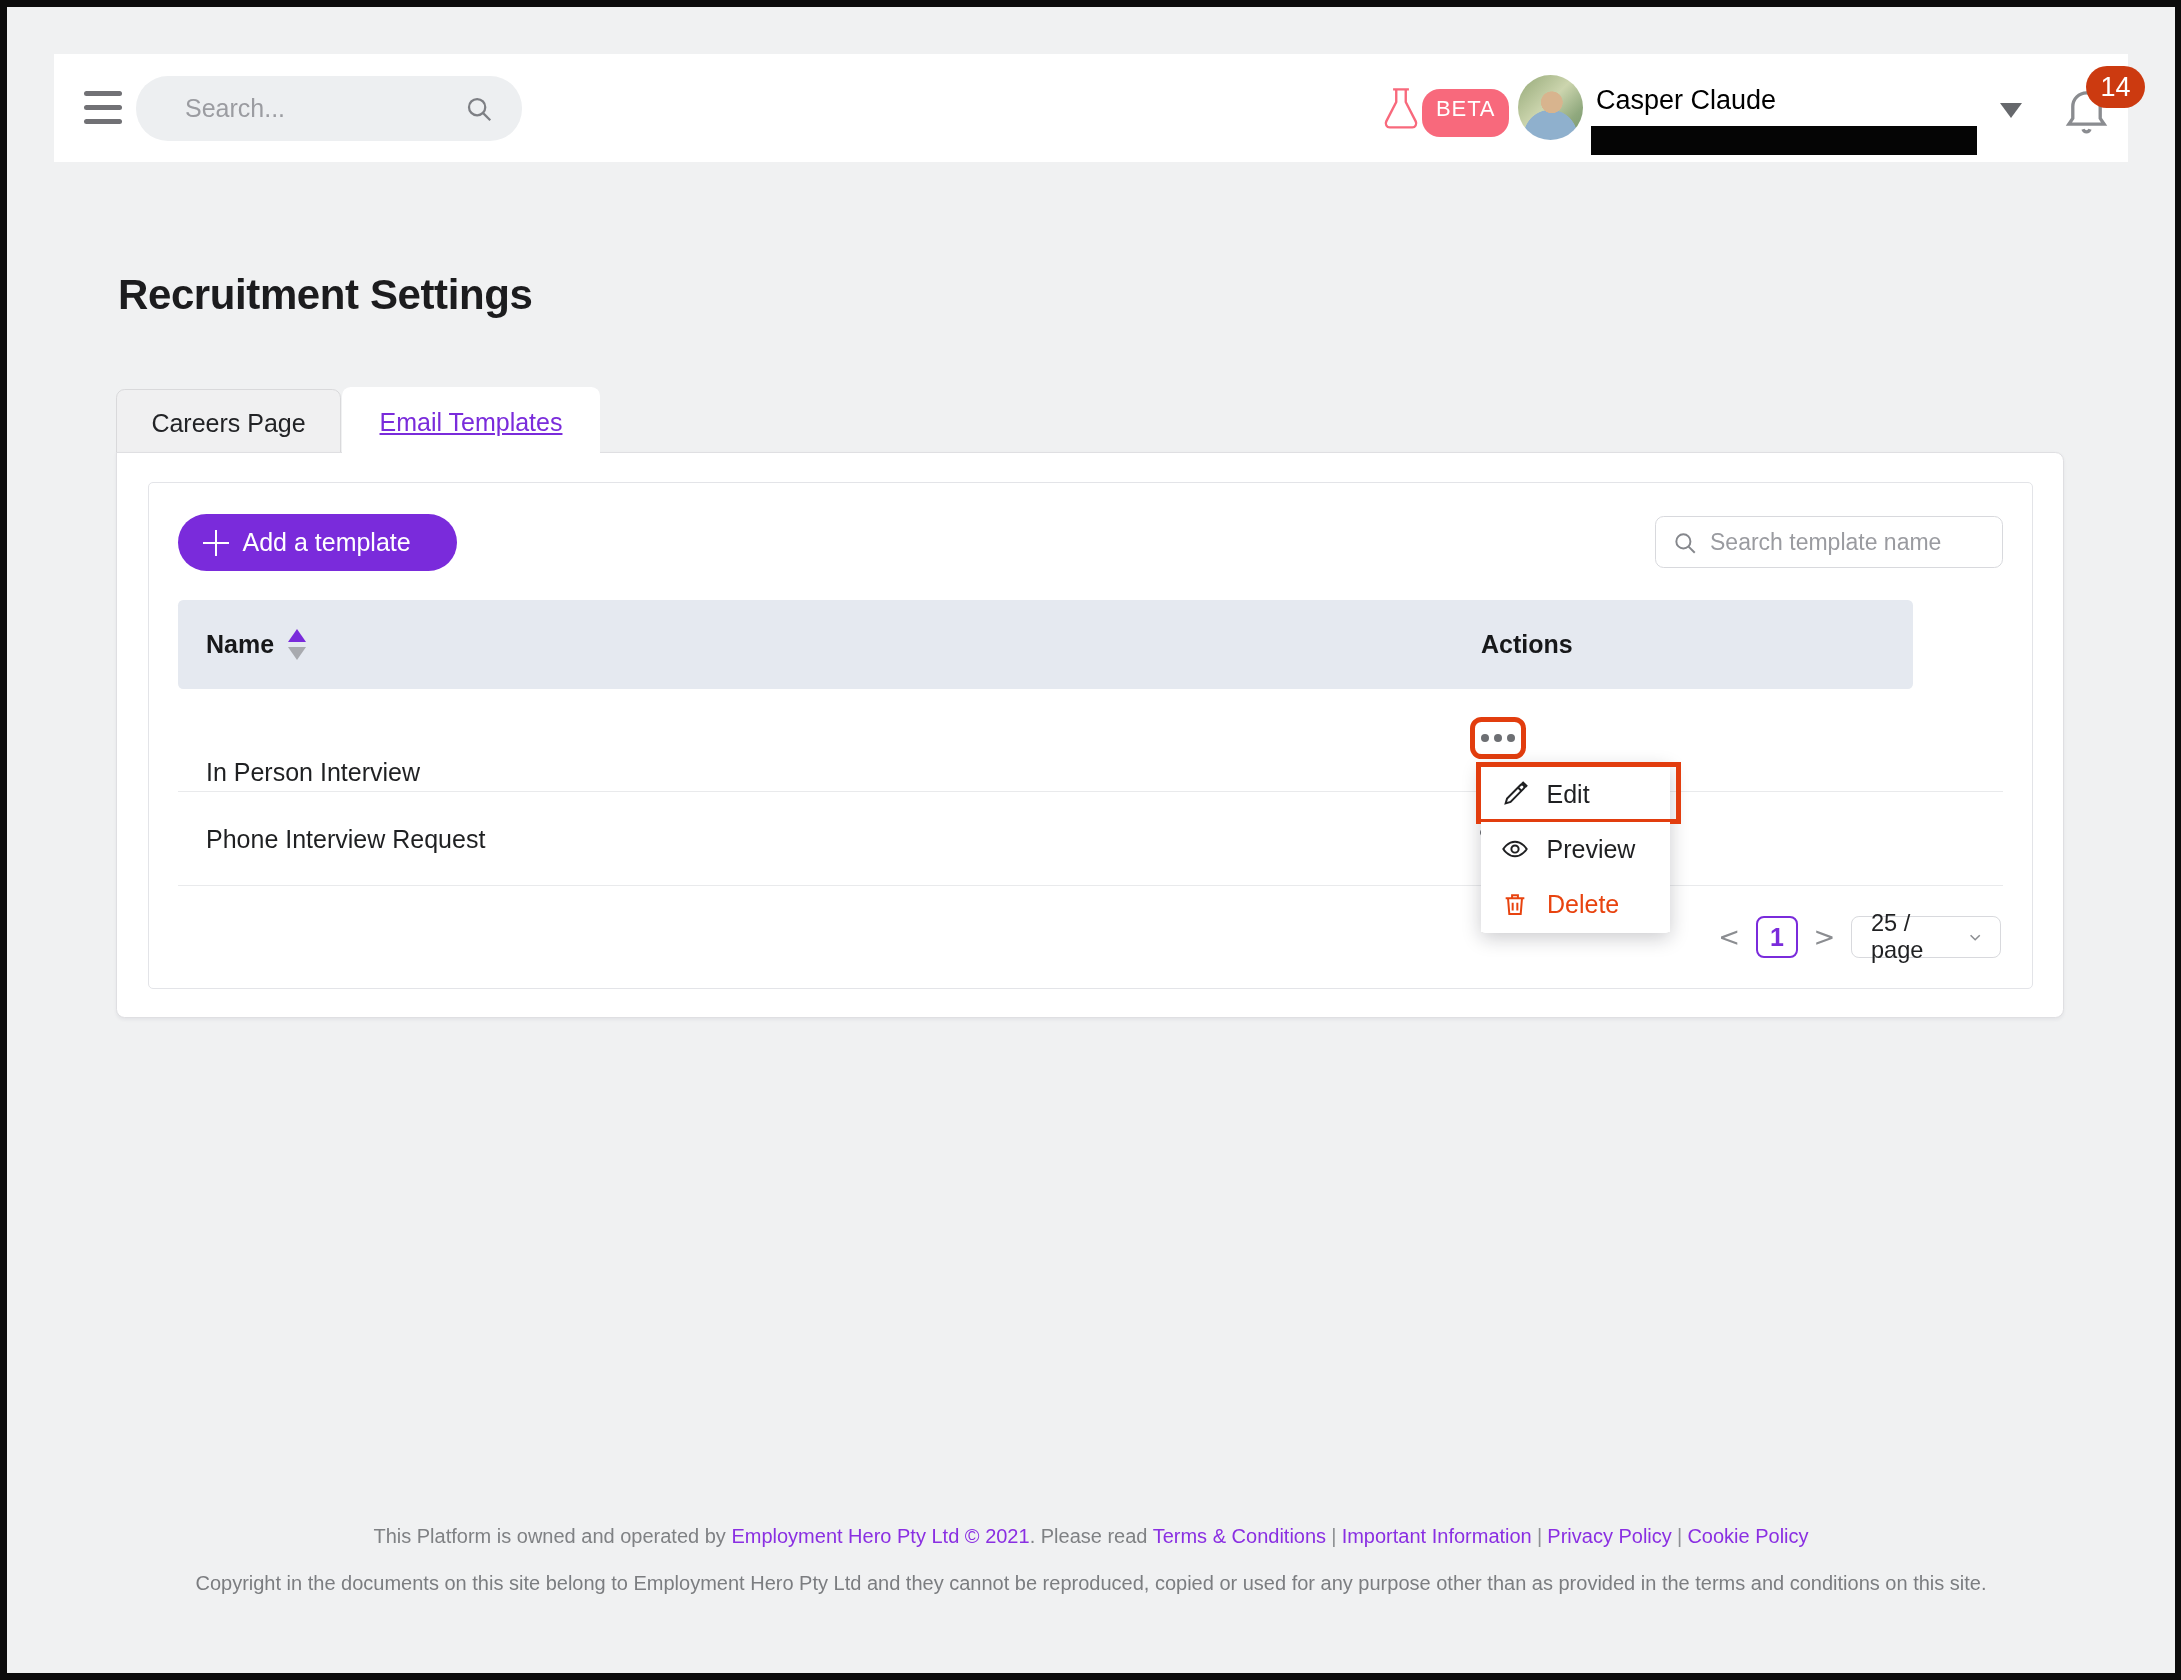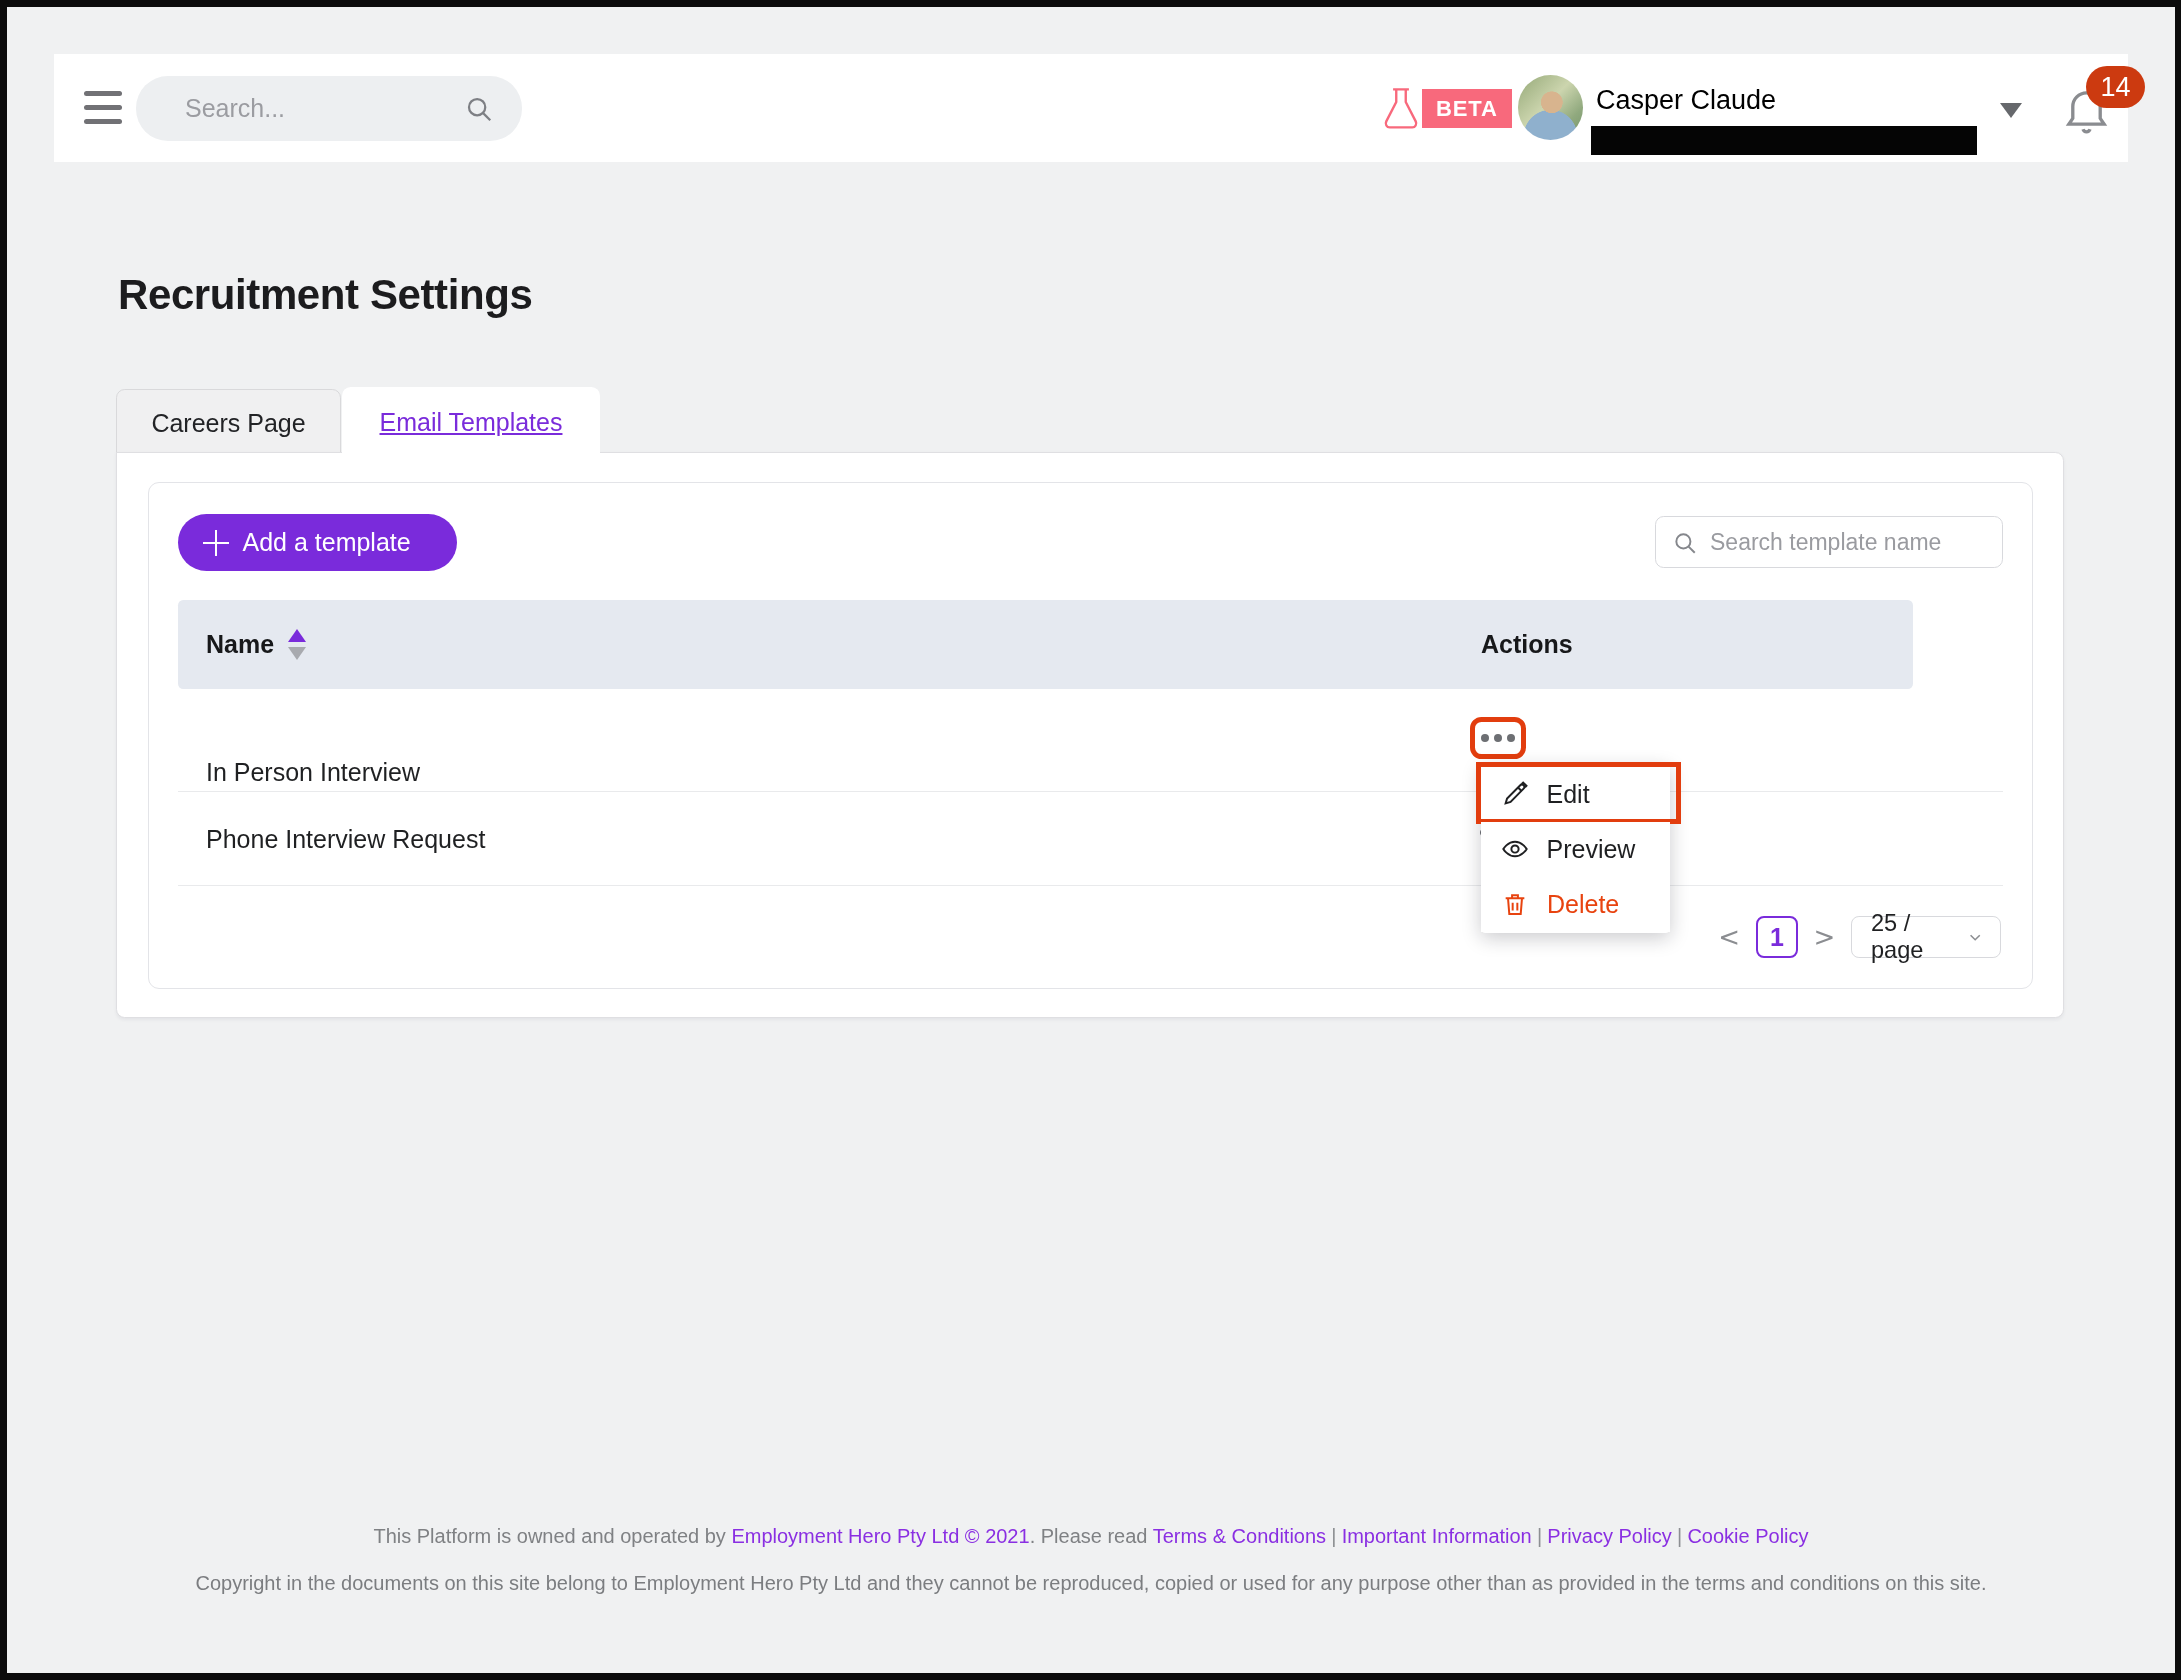--- a/index.html
+++ b/index.html
@@ -10,42 +10,42 @@
 
   
   .topbar { position:absolute; left:47px; top:47px; width:2074px; height:108px; background:#ffffff; }
   .hamburger { position:absolute; left:30px; top:37px; width:38px; height:33px; display:flex; flex-direction:column; justify-content:space-between; cursor:pointer; }
   .hamburger span { display:block; height:5.2px; border-radius:2.6px; background:#717175; }
   .search-pill { position:absolute; left:82px; top:22px; width:386px; height:65px; border-radius:32px; background:#edeff1; }
   .search-pill input { position:absolute; left:49px; top:0; width:262px; height:65px; border:none; outline:none; background:transparent; font-family:"Liberation Sans",sans-serif; font-size:25px; color:#56585c; }
   .search-pill input::placeholder { color:#9b9ca1; }
   .search-pill .mag { position:absolute; right:28px; top:17.5px; width:30px; height:30px; color:#7d7f84; }
   .flask { position:absolute; left:1328px; top:30px; width:38px; height:52px; color:#f8697c; }
-  .beta-badge { position:absolute; left:1368px; top:35px; height:39px; padding:0 14px; background:#f8697c; border-radius:0; color:#fff; font-size:22px; font-weight:700; line-height:40px; letter-spacing:0.9px; }
+  .beta-badge { position:absolute; left:1368px; top:35px; height:48px; padding:0 14px; background:#f8697c; border-radius:18px; color:#fff; font-size:22px; font-weight:400; line-height:40px; letter-spacing:0.9px; }
   .avatar { position:absolute; left:1464px; top:21px; width:65px; height:65px; border-radius:50%;
     background:
       radial-gradient(circle at 52% 42%, #d8b48e 0 21%, rgba(0,0,0,0) 22%),
       radial-gradient(circle at 50% 95%, #8fb0cd 0 38%, rgba(0,0,0,0) 39%),
       linear-gradient(135deg,#94a877 0%,#ccd5ae 45%,#90a97e 75%,#74946a 100%);
   }
   .user-name { position:absolute; left:1542px; top:31px; font-size:27px; color:#000000; }
   .redacted { position:absolute; left:1537px; top:72px; width:386px; height:29px; background:#050505; }
   .caret-down { position:absolute; left:1946px; top:49px; width:0; height:0; border-left:11.4px solid transparent; border-right:11.4px solid transparent; border-top:15px solid #66686c; cursor:pointer; }
   .bell { position:absolute; left:2009px; top:31px; width:47px; height:51px; color:#8a8c90; cursor:pointer; }
   .notif-badge { position:absolute; left:2032px; top:12.2px; min-width:59px; height:42px; background:#cc3a10; border-radius:21px; color:#fff; font-size:27px; font-weight:400; text-align:center; line-height:42px; }
 
   
   .page-title { position:absolute; left:111px; top:264px; font-size:42px; font-weight:800; color:#1c1c1e; letter-spacing:-0.4px; }
   .tab { position:absolute; height:66px; line-height:66px; text-align:center; font-size:25px; border-radius:8.7px 8.7px 0 0; cursor:pointer; }
   .tab-inactive { left:109px; top:382px; width:225px; background:#f0f0f1; border:0.9px solid #d9d9db; color:#222326; z-index:2; }
   .tab-active { left:335px; top:380px; width:258px; height:70px; line-height:70px; background:#ffffff; color:var(--accent,#7a2bdb); z-index:4;text-decoration:underline; }
 
   
   .panel { position:absolute; left:109px; top:445px; width:1948px; height:566px; background:#ffffff; border:0.9px solid #dfdfe2; border-radius:0 8.7px 8.7px 8.7px; box-shadow:0 1.7px 3.5px rgba(40,40,60,0.06); z-index:3; }
-  .card { position:absolute; left:141px; top:475px; width:1885px; height:507px; background:#ffffff; border:0.9px solid #e3e4e8; border-radius:11px; z-index:5;text-decoration:underline; }
+  .card { position:absolute; left:141px; top:475px; width:1885px; height:507px; background:#ffffff; border:0.9px solid #e3e4e8; border-radius:5px; z-index:5;text-decoration:underline; }
 
   .add-btn { position:absolute; left:29px; top:31px; width:279px; height:57px; border-radius:29px; background:var(--accent,#7a2bdb); color:#fff; font-size:25px; display:flex; align-items:center; gap:14px; padding-left:24.5px; cursor:pointer; border:none; }
   .plus-icon { width:26px; height:26px; position:relative; }
   .plus-icon::before, .plus-icon::after { content:""; position:absolute; background:#fff; }
   .plus-icon::before { left:12.2px; top:0; width:2.2px; height:26px; }
   .plus-icon::after { left:0; top:12.2px; width:26px; height:2.2px; }
 
   .tmpl-search { position:absolute; left:1506px; top:33px; width:348px; height:52px; border:1.3px solid #d8d9dd; border-radius:8.7px; background:#fff; }
   .tmpl-search .mag { position:absolute; left:15.7px; top:13px; width:26px; height:26px; color:#85878c; }
   .tmpl-search input { position:absolute; left:54px; top:0; width:279px; height:50px; border:none; outline:none; background:transparent; font-family:"Liberation Sans",sans-serif; font-size:23px; color:#56585c; }

